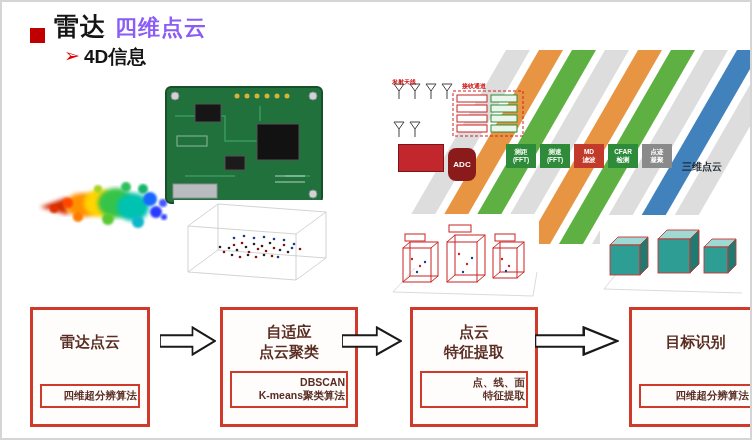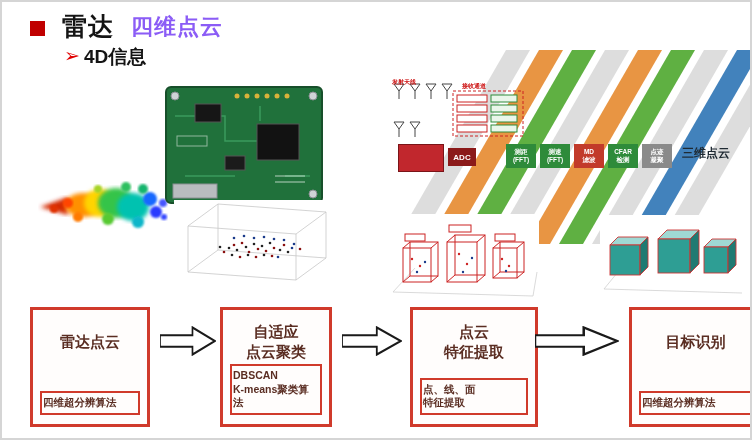--- a/index.html
+++ b/index.html
@@ -1,52 +1,52 @@
 <!DOCTYPE html>
 <html><head>
 <meta charset="utf-8">
 <style>
   html,body{margin:0;padding:0;background:#e9e9e9;font-family:"Liberation Sans","DejaVu Sans",sans-serif;}
   .slide{position:relative;width:752px;height:440px;margin:0 auto;background:#ffffff;
          border:2px solid #d5d5d5;box-sizing:border-box;overflow:hidden;}
 
   
-  .title{position:absolute;left:28px;top:8px;display:flex;align-items:center;gap:17px;}
+  .title{position:absolute;left:28px;top:8px;display:flex;align-items:flex-end;gap:9px;}
   .title .bullet{width:15px;height:15px;background:#c00000;margin-top:3px;}
   .title .t-black{font-size:25px;font-weight:bold;color:#141414;letter-spacing:1px;}
   .title .t-green{font-size:22px;font-weight:bold;color:#8b5cf6;letter-spacing:1px;}
   .subtitle{position:absolute;left:62px;top:42px;font-size:19px;font-weight:bold;display:flex;gap:4px;}
   .subtitle .arr{color:#e00000;}
   .subtitle .red{color:#e00000;letter-spacing:1px;}
   .subtitle .blk{color:#141414;}
 
   
   .img-abs{position:absolute;}
 
   
   .sig{position:absolute;left:388px;top:78px;width:356px;height:134px;}
   .stripe{position:absolute;top:-30px;height:194px;width:24px;transform:skewX(-30deg);opacity:.9;}
   .sig-label{position:absolute;font-size:6px;color:#cc1111;font-weight:bold;}
   .rfbox{position:absolute;left:8px;top:64px;width:44px;height:26px;background:#c1272d;border:1px solid #7a1418;}
-  .adcbox{position:absolute;left:58px;top:68px;width:28px;height:18px;background:#8b1a1a;color:#fff;
-          font-size:8px;font-weight:bold;display:flex;align-items:center;justify-content:center;}
+  .adcbox{position:absolute;left:58px;top:68px;width:28px;height:33px;background:#8b1a1a;color:#fff;
+          font-size:8px;font-weight:bold;display:flex;align-items:center;justify-content:center;border-radius:8px;}
   .stagerow{position:absolute;left:116px;top:64px;display:flex;gap:4px;}
   .stage{width:30px;height:24px;color:#fff;font-size:6.5px;font-weight:bold;display:flex;flex-direction:column;
          align-items:center;justify-content:center;line-height:1.3;text-align:center;}
   .s-green{background:#2e8b3a;}
   .s-red{background:#c23a2a;}
   .s-gray{background:#8a8a8a;}
-  .sig-out{position:absolute;left:292px;top:65px;font-size:12px;font-weight:bold;color:#1f2a33;}
+  .sig-out{position:absolute;left:292px;top:80px;font-size:10px;font-weight:bold;color:#1f2a33;}
 
   
   .step{position:absolute;top:305px;height:120px;border:3px solid #d03a2b;background:#fffdfc;box-sizing:border-box;}
   .step-title{position:absolute;left:0;right:0;top:0;height:64px;display:flex;flex-direction:column;
               align-items:center;justify-content:center;font-size:15px;font-weight:bold;color:#5a2d22;line-height:1.35;}
-  .step-sub{position:absolute;left:7px;right:7px;bottom:9px;border:2px solid #d03a2b;background:#fffdfc;
-            text-align:left;font-size:10.5px;font-weight:bold;color:#5a2d22;line-height:1.3;padding:3px 1px;}
+  .step-sub{position:absolute;left:7px;right:7px;bottom:16px;border:2px solid #d03a2b;background:#fffdfc;
+            text-align:right;font-size:10.5px;font-weight:bold;color:#5a2d22;line-height:1.3;padding:3px 1px;}
   .flow-arrow{position:absolute;top:324px;height:30px;}
 
   
   .watermark{position:absolute;right:8px;bottom:2px;text-align:right;color:#35b3aa;line-height:1.05;}
   .watermark .w1{font-size:14px;font-weight:bold;letter-spacing:2px;}
   .watermark .w2{font-size:7px;letter-spacing:1px;}
 </style>
 </head>
 <body>
 
@@ -306,21 +306,21 @@
     <div class="step-sub">
       <div>四维超分辨算法</div>
       <div></div>
     </div>
   </div>
 
   <svg class="flow-arrow" style="left:158px;width:56px" viewBox="0 0 100 42" preserveAspectRatio="none">
     <polygon points="0,13 58,13 58,2 98,21 58,40 58,29 0,29" fill="#ffffff" stroke="#1a1a1a" stroke-width="3"></polygon>
   </svg>
 
-  <div class="step" style="left:218px;width:112px">
+  <div class="step" style="left:218px;width:138px">
     <div class="step-title">
       <div>自适应</div>
       <div>点云聚类</div>
     </div>
     <div class="step-sub">
       <div>DBSCAN</div>
       <div>K-means聚类算法</div>
     </div>
   </div>
 

